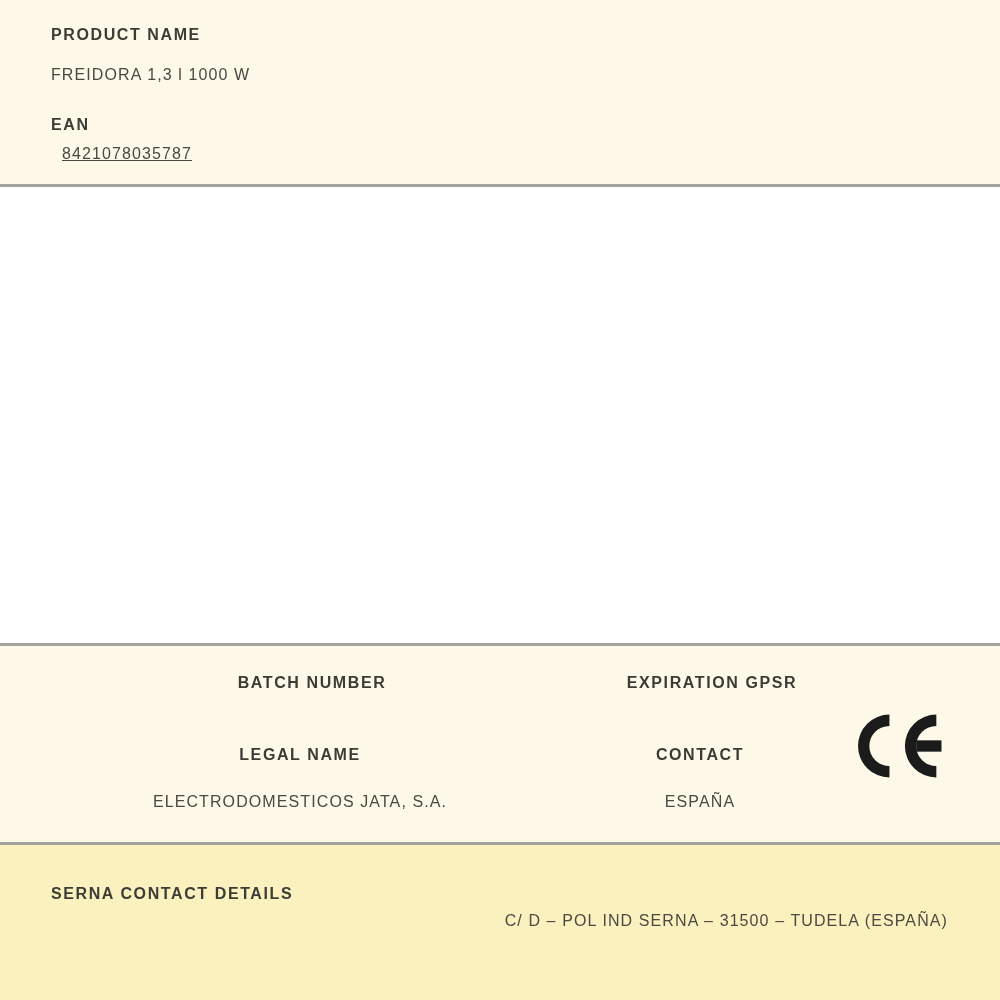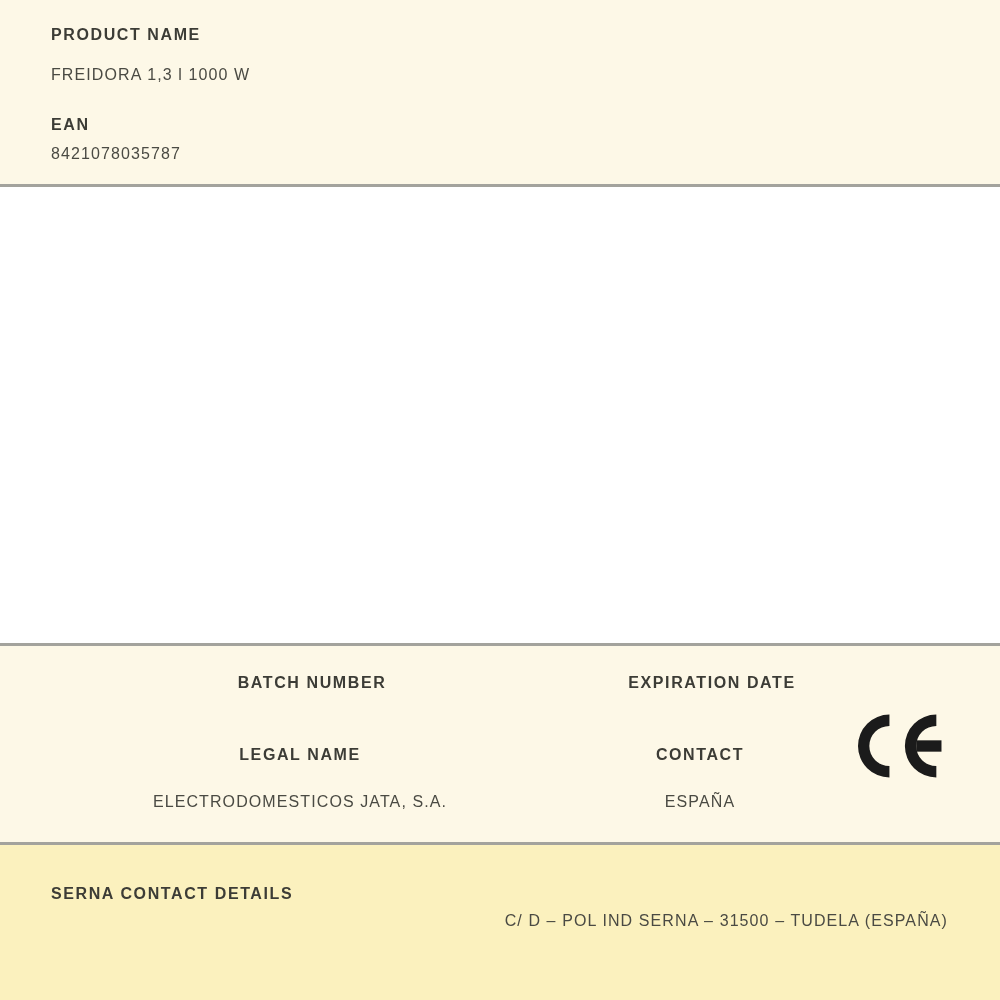--- a/index.html
+++ b/index.html
@@ -35,21 +35,21 @@
   }
   .value {
     font-size: 16px;
     font-weight: normal;
     letter-spacing: 1.1px;
     color: #4a4a43;
   }
   .sec-top .field-product-label { position: absolute; left: 51px; top: 26px; }
   .sec-top .field-product-value { position: absolute; left: 51px; top: 54px; margin-top: 12px; }
   .sec-top .field-ean-label     { position: absolute; left: 51px; top: 116px; text-align: right; }
-  .sec-top .field-ean-value     { position: absolute; left: 51px; top: 145px; }
+  .sec-top .field-ean-value     { position: absolute; left: 62px; top: 145px; text-decoration: underline; }
   
   .sec-image {
     width: 100%;
     height: 456px;
     background: #ffffff;
   }
   
   .sec-mid {
     position: relative;
     width: 100%;
@@ -106,21 +106,21 @@
 
   <div class="divider"></div>
 
   <section class="sec-mid">
     <div class="mid-col-left">
       <div class="label mid-heading-1">BATCH NUMBER</div>
       <div class="label mid-heading-2">LEGAL NAME</div>
       <div class="value mid-value-2">ELECTRODOMESTICOS JATA, S.A.</div>
     </div>
     <div class="mid-col-right">
-      <div class="label mid-heading-1">EXPIRATION DATE</div>
+      <div class="label mid-heading-1">EXPIRATION GPSR</div>
       <div class="label mid-heading-2">CONTACT</div>
       <div class="value mid-value-2">ESPAÑA</div>
     </div>
 
     <div class="ce-mark">
       <svg viewBox="0 0 163 124" xmlns="http://www.w3.org/2000/svg" aria-hidden="true">
         <g fill="#1b1b1b">
 
           <path d="M61,1 A61,61 0 1 0 61,123 L61,101 A39,39 0 1 1 61,23 Z"></path>
 

